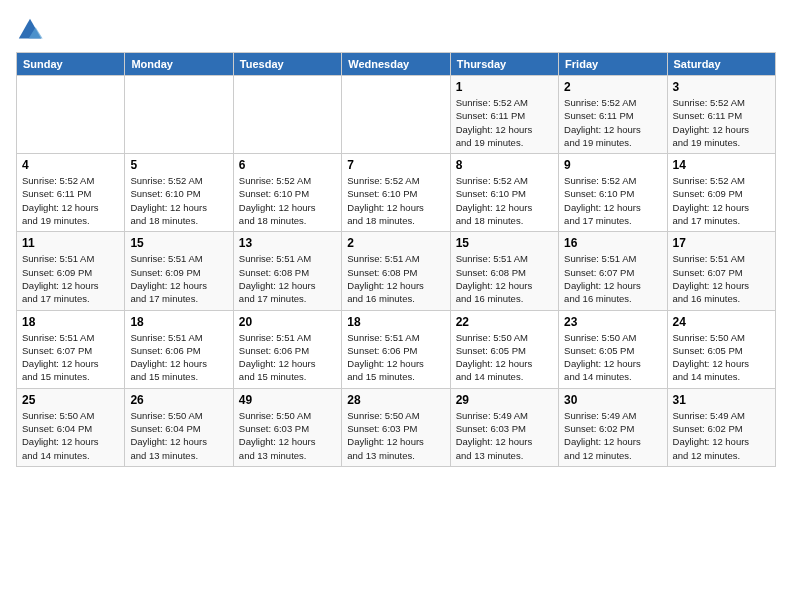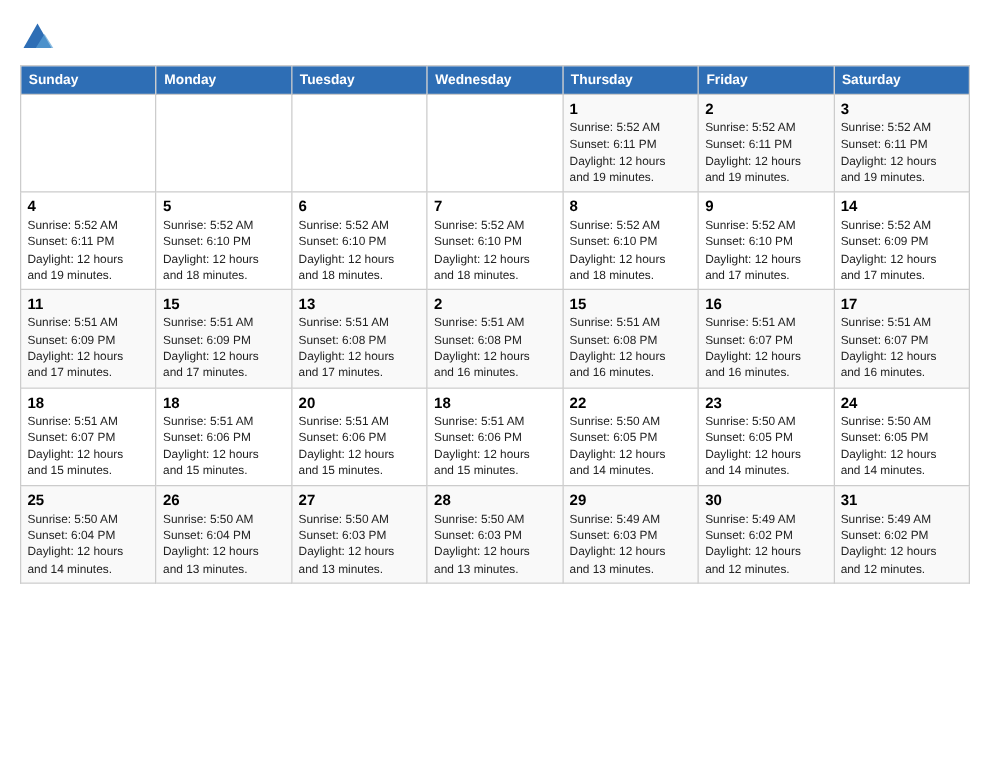--- a/index.html
+++ b/index.html
@@ -224,21 +224,21 @@
       <tr>
         <td>
           <div class="day-num">25</div>
           <div class="day-info">Sunrise: 5:50 AM<br>Sunset: 6:04 PM<br>Daylight: 12 hours<br>and 14 minutes.</div>
         </td>
         <td>
           <div class="day-num">26</div>
           <div class="day-info">Sunrise: 5:50 AM<br>Sunset: 6:04 PM<br>Daylight: 12 hours<br>and 13 minutes.</div>
         </td>
         <td>
-          <div class="day-num">27</div>
+          <div class="day-num">49</div>
           <div class="day-info">Sunrise: 5:50 AM<br>Sunset: 6:03 PM<br>Daylight: 12 hours<br>and 13 minutes.</div>
         </td>
         <td>
           <div class="day-num">28</div>
           <div class="day-info">Sunrise: 5:50 AM<br>Sunset: 6:03 PM<br>Daylight: 12 hours<br>and 13 minutes.</div>
         </td>
         <td>
           <div class="day-num">29</div>
           <div class="day-info">Sunrise: 5:49 AM<br>Sunset: 6:03 PM<br>Daylight: 12 hours<br>and 13 minutes.</div>
         </td>

